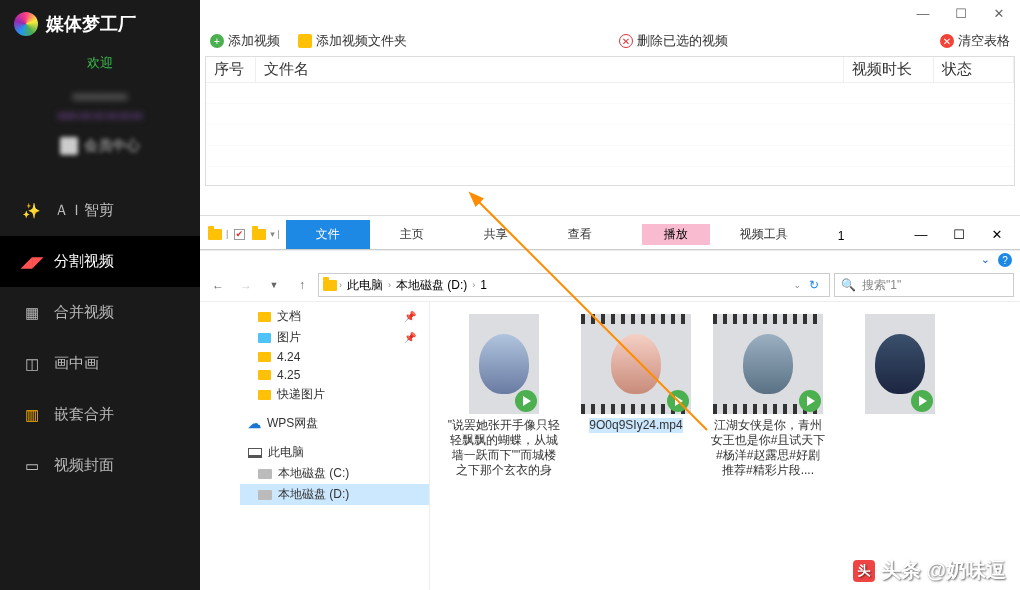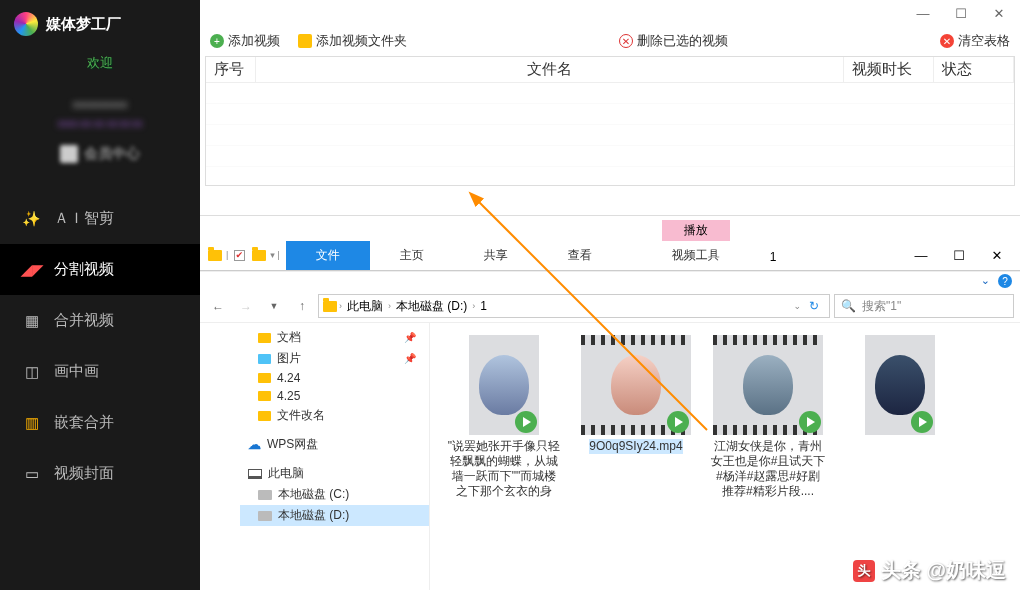--- a/index.html
+++ b/index.html
@@ -1,23 +1,23 @@
 <!DOCTYPE html>
 <html><head>
 <meta charset="utf-8">
 <style>
 * { margin: 0; padding: 0; box-sizing: border-box; font-family: "Microsoft YaHei", sans-serif; }
 body { width: 1020px; height: 590px; overflow: hidden; background: #fff; position: relative; }
 
 .workspace { display: flex; height: 100%; }
 .sidebar { width: 200px; background: #1a1a1a; color: #999; padding-top: 8px; flex-shrink: 0; }
-.logo-row { display: flex; align-items: center; gap: 8px; padding: 4px 14px 10px; color: #fff; font-size: 15px; font-weight: bold; }
+.logo-row { display: flex; align-items: center; gap: 8px; padding: 4px 14px 10px; color: #fff; font-size: 18px; font-weight: bold; }
 .logo-circle { width: 24px; height: 24px; border-radius: 50%; background: conic-gradient(#ff4081,#ffeb3b,#4caf50,#2196f3,#9c27b0,#ff4081); }
 .user-block { text-align: center; padding: 8px 0 14px; }
-.username { color: #4caf50; font-size: 13px; margin-bottom: 20px; text-shadow: 1px 1px 0 #00331a; }
+.username { color: #4caf50; font-size: 13px; margin-bottom: 12px; text-shadow: 1px 1px 0 #00331a; }
 .line2 { color: #bbb; font-size: 11px; filter: blur(3px); padding: 6px 0; }
 .line3 { color: #9657c9; font-size: 10px; filter: blur(3px); padding: 2px 0 8px; }
 .member-btn { padding: 8px 0 16px; color: #ccc; font-size: 14px; filter: blur(2px); display: flex; align-items: center; justify-content: center; gap: 6px; }
 .member-avatar { width: 18px; height: 18px; background: #ccc; border-radius: 2px; }
 .nav-item { display: flex; align-items: center; gap: 12px; padding: 16px 22px; color: #bbb; font-size: 15px; cursor: pointer; }
 .nav-item.active { background: #000; color: #fff; }
 .nav-icon { width: 20px; height: 16px; display: flex; align-items: center; justify-content: center; }
 
 .main { flex: 1; display: flex; flex-direction: column; background: #fff; position: relative; }
 .win-ctrl { position: absolute; top: 2px; right: 4px; display: flex; gap: 4px; color: #666; }
@@ -27,34 +27,34 @@
 .tb-btn { display: flex; align-items: center; gap: 4px; cursor: pointer; color: #333; }
 .tb-icon { width: 14px; height: 14px; border-radius: 50%; display: inline-flex; align-items: center; justify-content: center; font-size: 10px; color: #fff; }
 .tb-green { background: #4caf50; }
 .tb-folder { background: #ffc107; border-radius: 2px; }
 .tb-red { background: #f44336; }
 .spacer { flex: 1; }
 
 .grid { border: 1px solid #ddd; margin: 0 5px; font-size: 15px; }
 .grid-head { display: flex; background: #fff; border-bottom: 1px solid #eee; }
 .gh { padding: 3px 8px; border-right: 1px solid #eee; color: #333; }
-.gh1 { width: 50px; } .gh2 { flex: 1; text-align: center; } .gh3 { width: 90px; } .gh4 { width: 80px; }
+.gh1 { width: 50px; } .gh2 { flex: 1; } .gh3 { width: 90px; } .gh4 { width: 80px; }
 .grid-body { height: 102px; background: repeating-linear-gradient(#fff, #fff 20px, #fafafa 20px, #fafafa 21px); }
 
 .explorer { position: absolute; top: 215px; left: 200px; right: 0; bottom: 0; border-top: 1px solid #ddd; background: #fff; display: flex; flex-direction: column; }
 .exp-top { display: flex; align-items: flex-end; padding: 4px 6px 0; font-size: 12px; border-bottom: 1px solid #ccc; }
 .exp-icons { display: flex; gap: 2px; align-items: center; padding-bottom: 6px; }
 .exp-smallicon { width: 18px; height: 18px; display: flex; align-items: center; justify-content: center; }
 .folder-glyph { width: 14px; height: 11px; background: #ffc107; border-radius: 1px; position: relative; }
 .folder-glyph::before { content: ""; position: absolute; top: -3px; left: 0; width: 6px; height: 3px; background: #ffc107; border-radius: 1px 1px 0 0; }
 .chk { width: 11px; height: 11px; border: 1px solid #999; display: inline-flex; align-items: center; justify-content: center; color: #d33; font-size: 9px; }
 .ribbon-tabs { display: flex; margin-left: 6px; }
 .ribbon-tab { padding: 6px 30px; cursor: pointer; color: #333; }
 .ribbon-tab.file { background: #1e88e5; color: #fff; }
-.context-tab { display: flex; flex-direction: column; align-items: center; margin-left: 20px; }
+.context-tab { display: flex; flex-direction: row; align-items: center; margin-left: 20px; }
 .context-top { background: #f8bbd0; color: #000; padding: 2px 22px; font-size: 12px; }
 .folder-num { margin-left: 20px; padding-bottom: 6px; }
 .exp-win-ctrl { margin-left: auto; display: flex; gap: 4px; padding-bottom: 4px; }
 .expand-hint { padding: 2px 8px; border-top: 1px solid #eee; display: flex; justify-content: flex-end; gap: 8px; font-size: 11px; color: #1565c0; }
 .help-circle { width: 14px; height: 14px; border-radius: 50%; background: #1e88e5; color: #fff; display: inline-flex; align-items: center; justify-content: center; font-size: 10px; }
 
 .address { display: flex; align-items: center; padding: 4px 6px; gap: 4px; border-bottom: 1px solid #eee; font-size: 12px; }
 .nav-arrow { width: 24px; height: 24px; display: flex; align-items: center; justify-content: center; cursor: pointer; color: #666; }
 .addr-bar { flex: 1; border: 1px solid #ccc; display: flex; align-items: center; height: 24px; padding: 0 4px; gap: 2px; }
 .crumb { padding: 0 3px; cursor: pointer; }
@@ -253,21 +253,21 @@
       <div class="tree-item">
           <span class="tree-folder"></span>
           <span>4.24</span>
         </div>
       <div class="tree-item">
           <span class="tree-folder"></span>
           <span>4.25</span>
         </div>
       <div class="tree-item">
           <span class="tree-folder"></span>
-          <span>文件改名</span>
+          <span>快递图片</span>
         </div>
       <div style="height:8px"></div>
       <div class="tree-item quick">
           <span class="tree-wps">☁</span>
           <span>WPS网盘</span>
         </div>
       <div style="height:8px"></div>
       <div class="tree-item quick">
           <span class="tree-pc-icon"></span>
           <span>此电脑</span>

